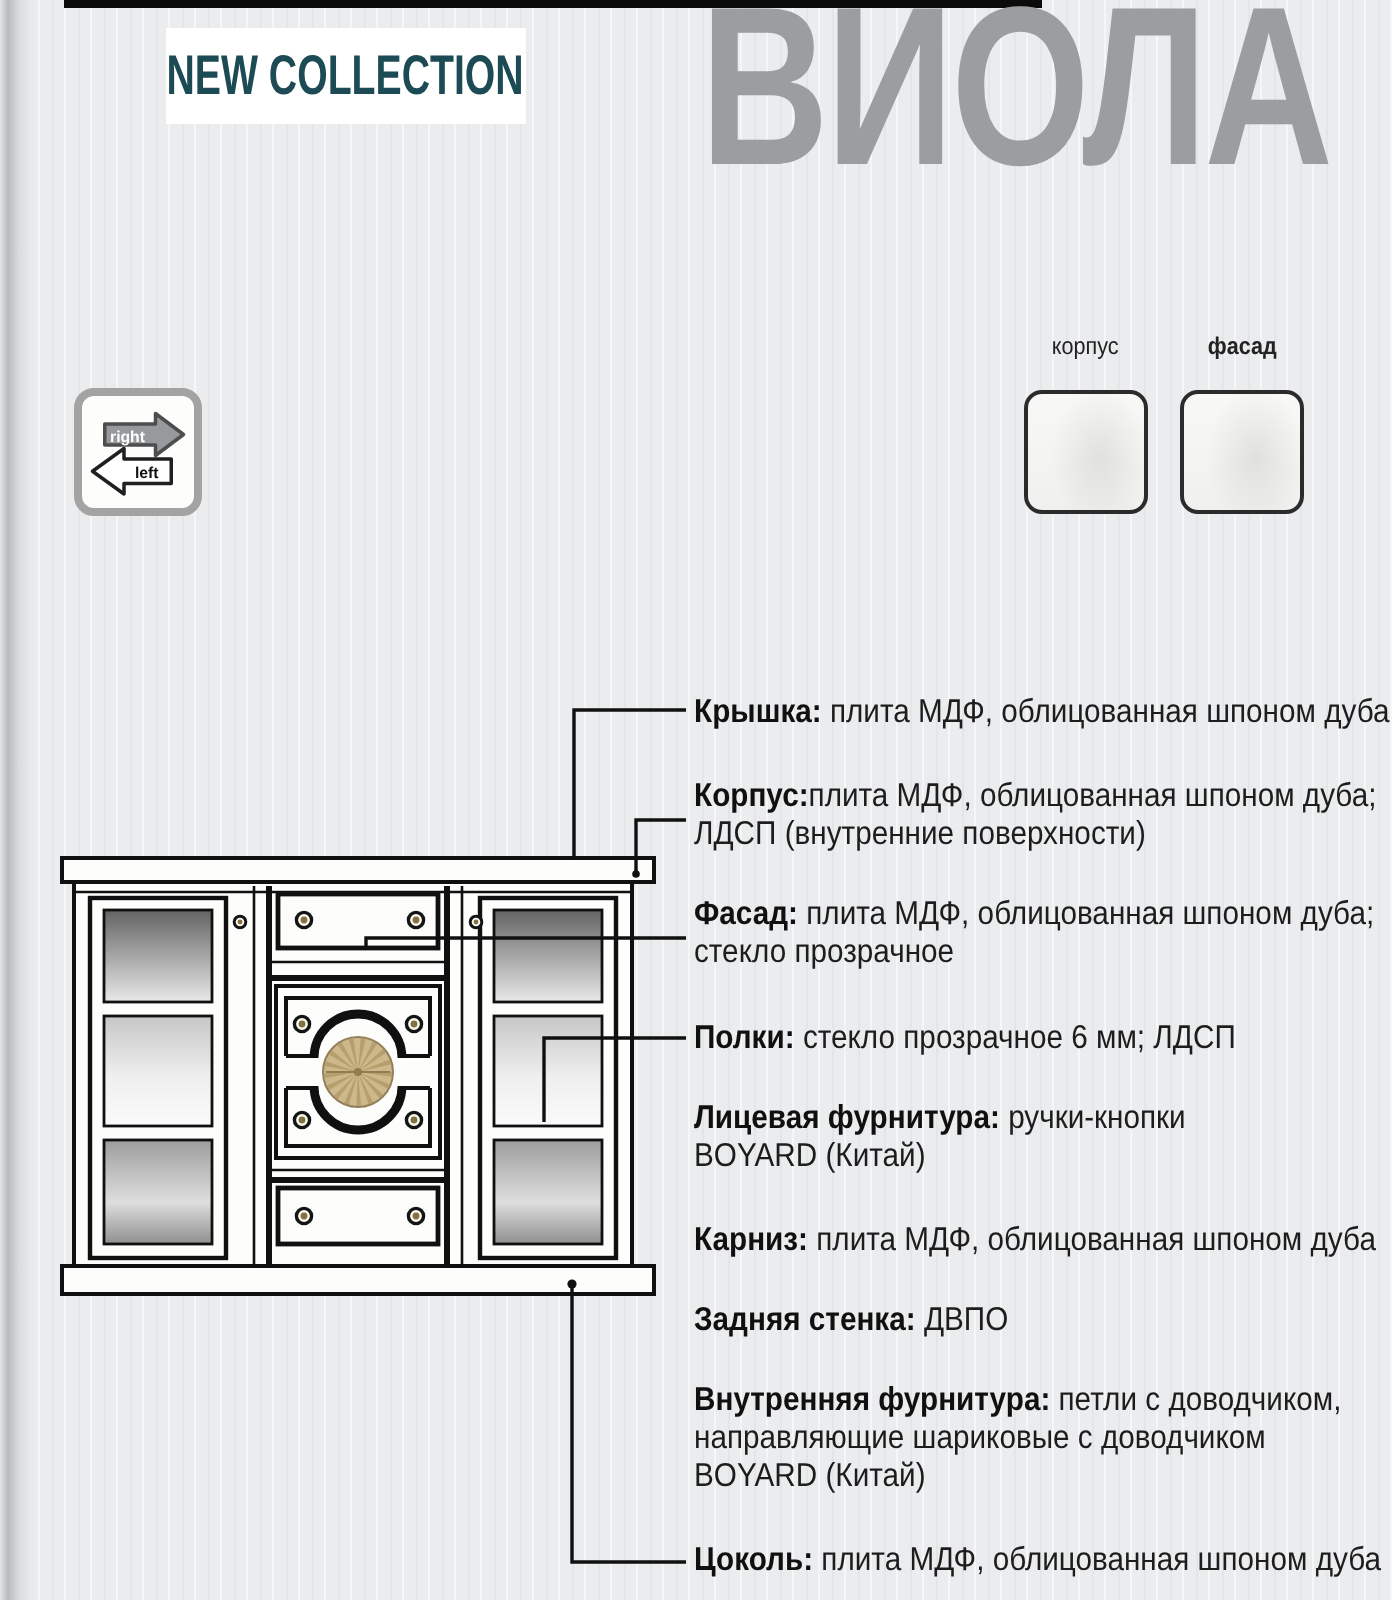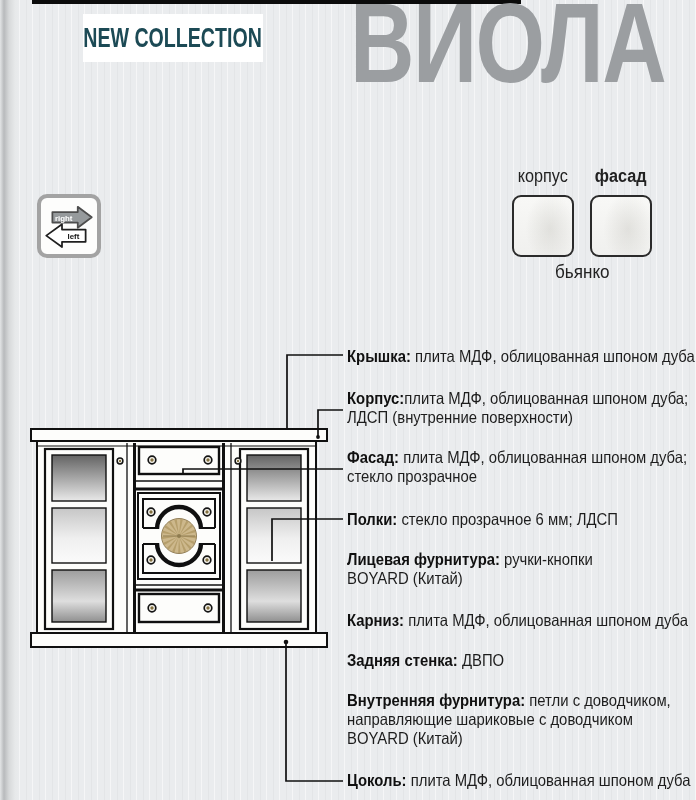--- a/index.html
+++ b/index.html
@@ -40,21 +40,21 @@
   }
   
   .orient-box{
     position:absolute; left:37px; top:194px; width:64px; height:64px;
     background:#fdfdfc; border:4px solid #a3a3a3; border-radius:10px; box-sizing:border-box;
   }
   .orient-box svg{display:block; width:100%; height:100%;}
   
   .swatch-label{
     position:absolute; width:62px; text-align:center; top:166px;
-    font-size:18px; color:#222; white-space:nowrap;
+    font-size:12px; color:#222; white-space:nowrap;
   }
   .swatch-label span{display:inline-block; transform:scaleX(0.9);}
   .swatch{
     position:absolute; top:195px; width:62px; height:62px; box-sizing:border-box;
     border:2.5px solid #2b2b2b; border-radius:9px;
     background:
       radial-gradient(60% 90% at 62% 55%, rgba(150,148,138,0.20), transparent 70%),
       linear-gradient(180deg,#f8f8f6,#f0f0ee);
   }
   .swatch-1{left:512px;} .swatch-2{left:590px;}
@@ -102,23 +102,20 @@
   </div>
 
   <div class="swatch-label label-1">
     <span>корпус</span>
   </div>
   <div class="swatch-label label-2">
     <span>фасад</span>
   </div>
   <div class="swatch swatch-1"></div>
   <div class="swatch swatch-2"></div>
-  <div class="finish-name">
-    <span>бьянко</span>
-  </div>
 
   <svg class="art" viewBox="0 0 696 800">
     <defs>
       <linearGradient id="gA" x1="0" y1="0" x2="0" y2="1">
         <stop offset="0" stop-color="#636363"></stop>
           <stop offset="1" stop-color="#e9e9e9"></stop>
       </linearGradient>
       <linearGradient id="gB" x1="0" y1="0" x2="0" y2="1">
         <stop offset="0" stop-color="#c6c6c6"></stop>
           <stop offset="0.55" stop-color="#efefef"></stop>

